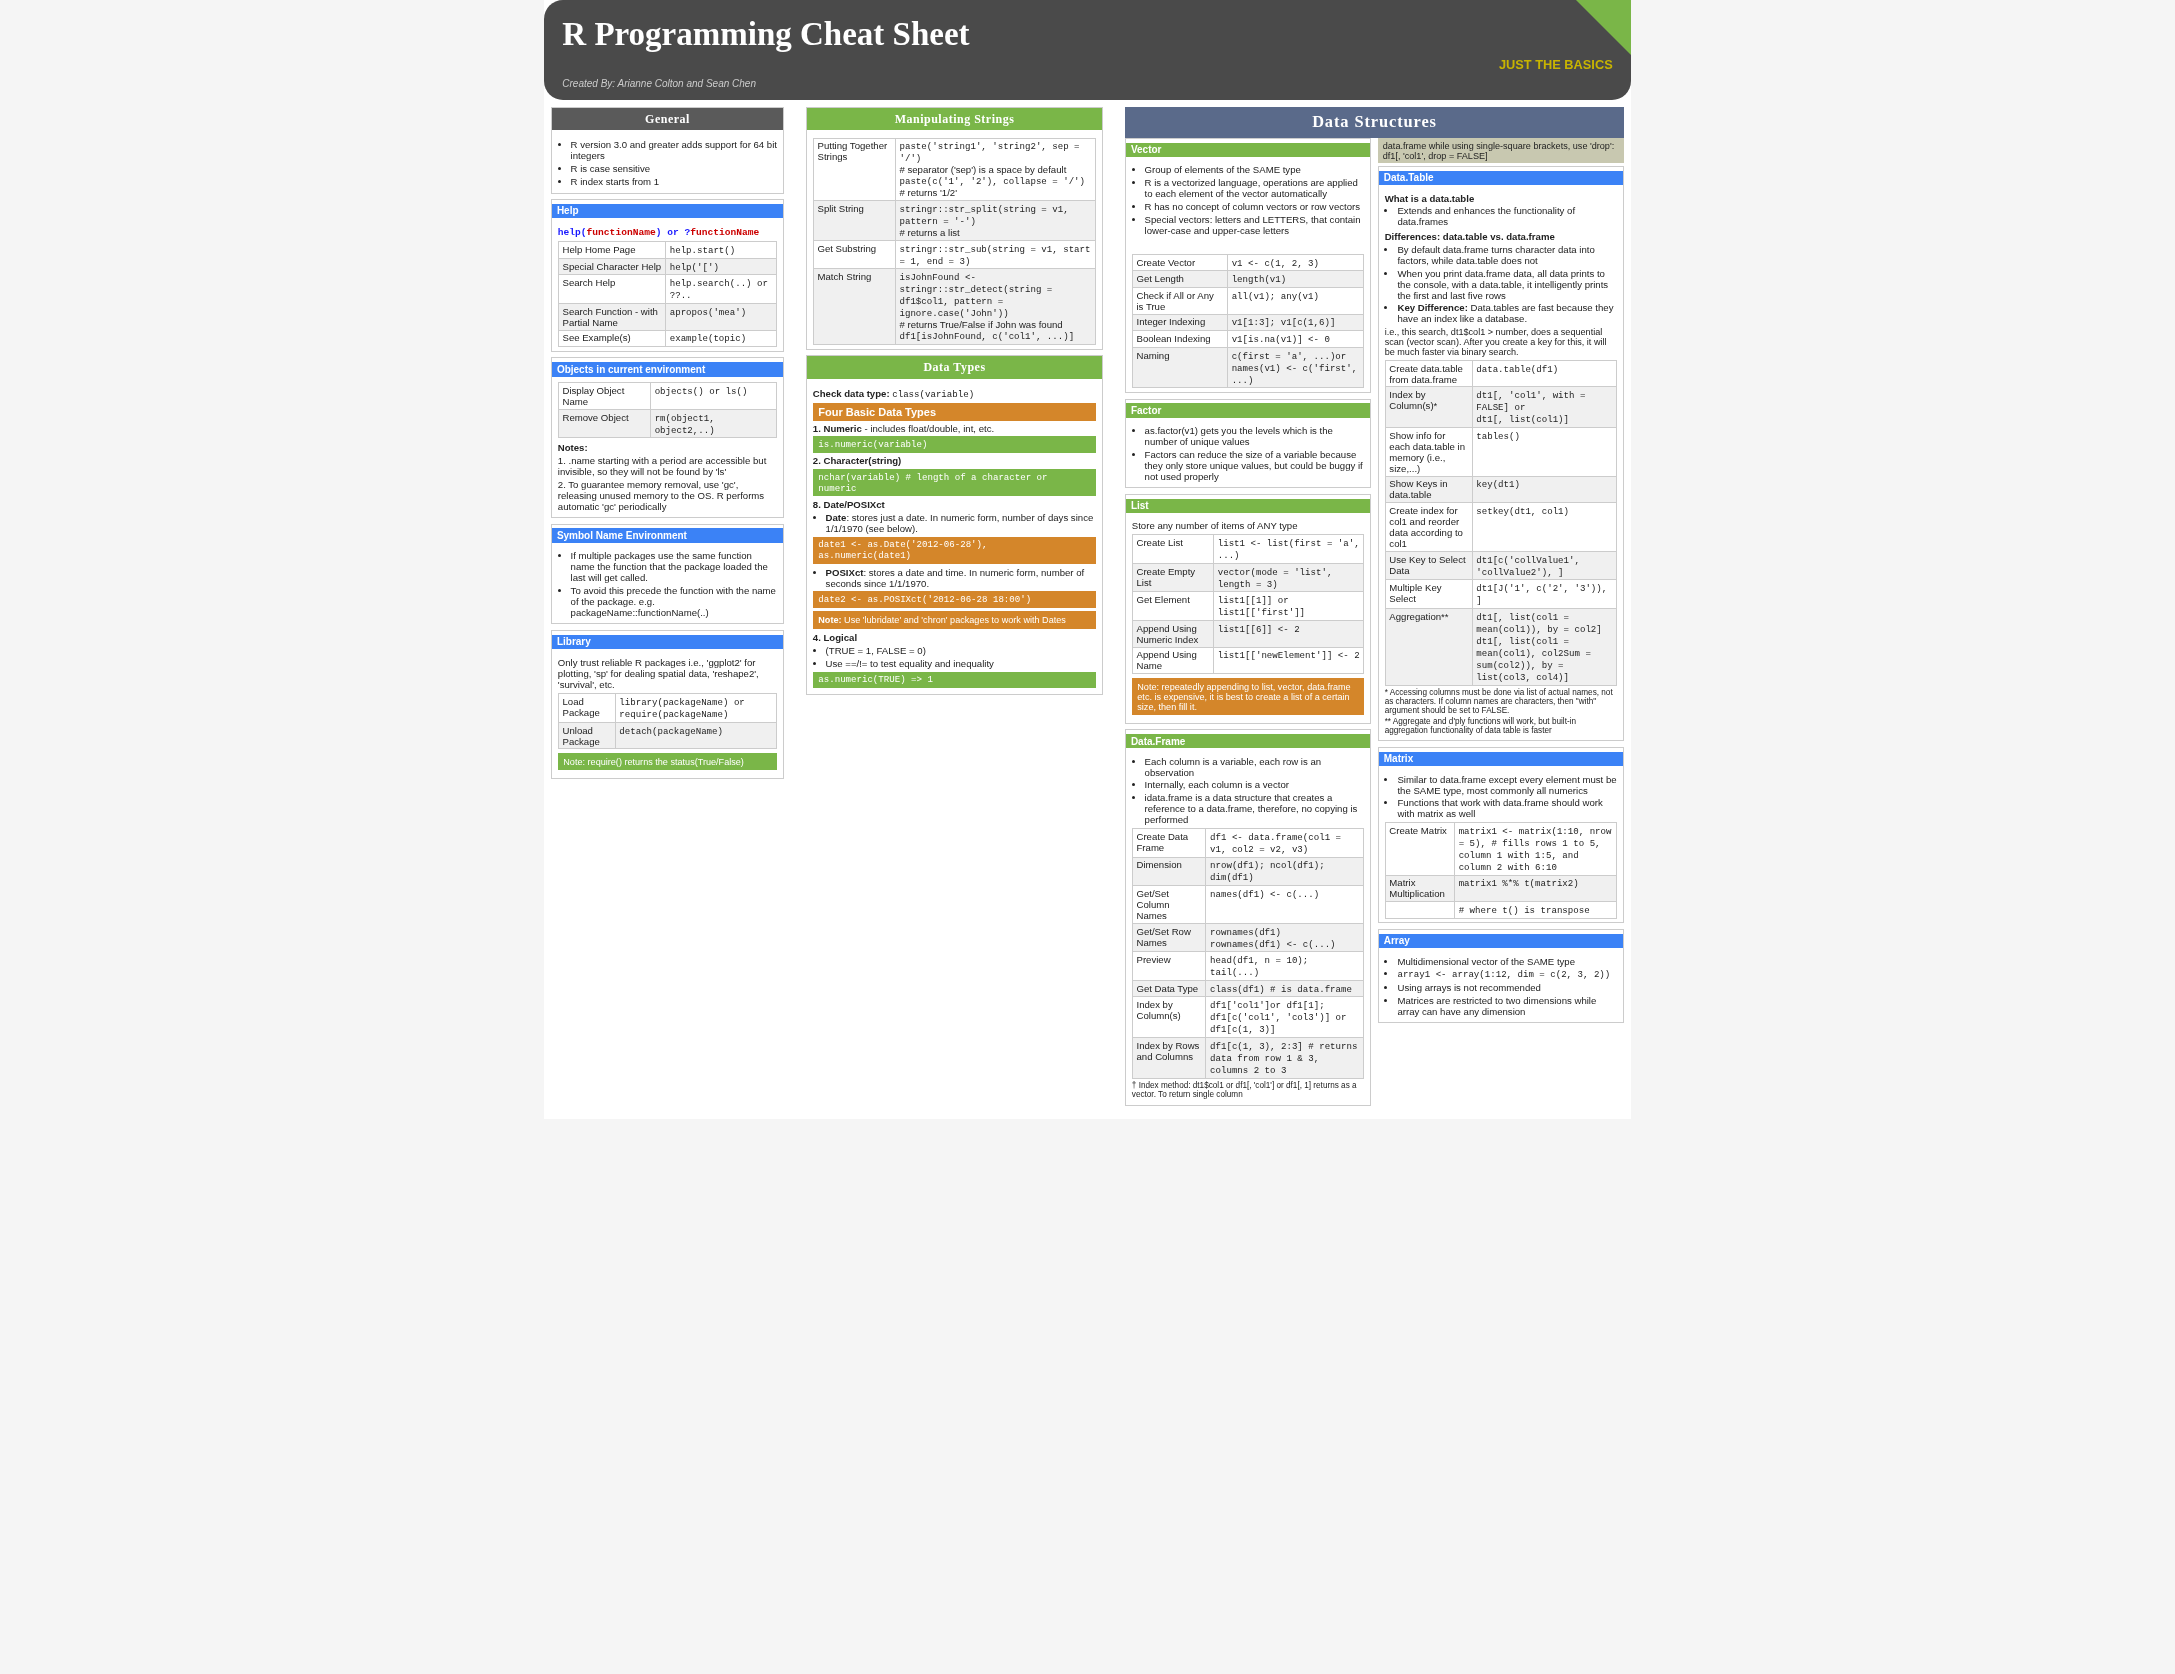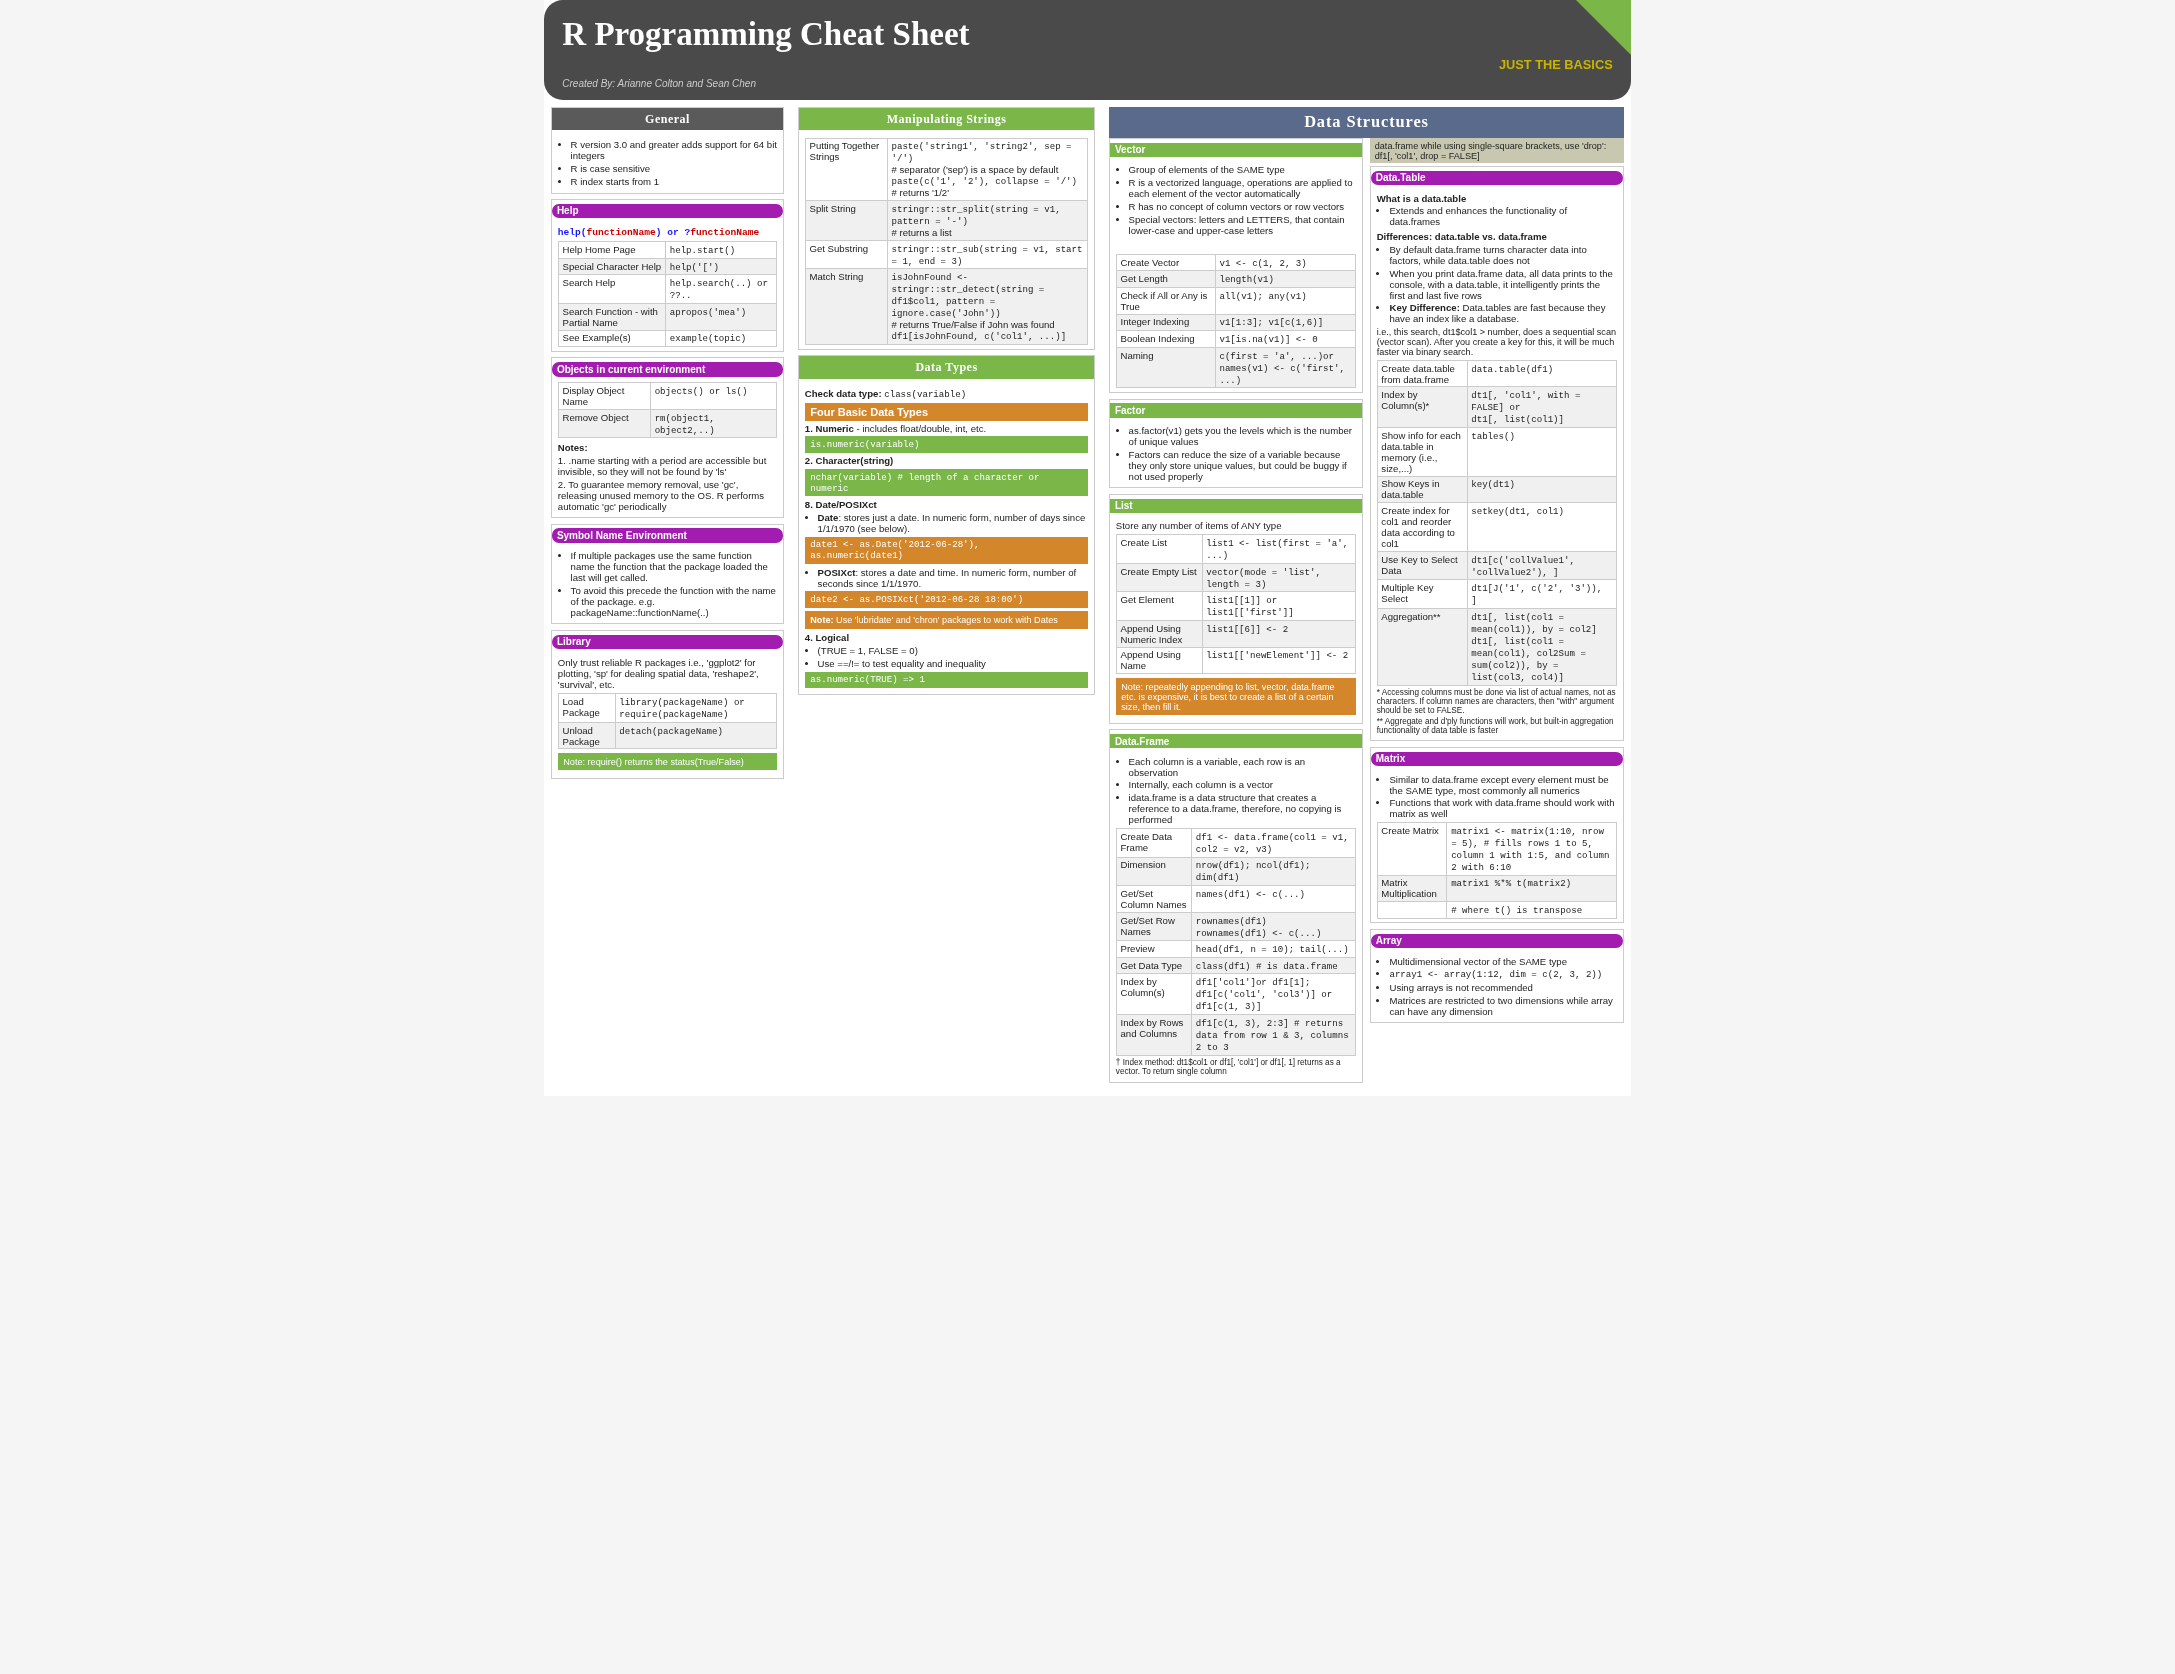--- a/index.html
+++ b/index.html
@@ -49,21 +49,21 @@
       top: 0; right: 0;
       width: 0; height: 0;
       border-top: 55px solid #7ab648;
       border-left: 55px solid transparent;
     }
 
     
     .main-content {
       display: flex;
       flex-direction: row;
-      gap: 0;
+      gap: 8px;
     }
 
     
     .col-left {
       width: 247px;
       min-width: 247px;
       padding: 7.3px;
       background: white;
     }
 
@@ -100,23 +100,22 @@
 
     .sub-section-header {
       background: #7ab648;
       color: white;
       font-weight: bold;
       font-size: 10px;
       padding: 1.8px 4.6px;
       margin: 3.7px 0 1.8px 0;
     }
     .sub-section-header.dark {
-      background: #a21caf;
-      color: white;
-      border-radius: 7px;
+      background: #3b82f6;
+      color: white;
     }
 
     
     table {
       width: 100%;
       border-collapse: collapse;
       font-size: 9.6px;
     }
     table td, table th {
       border: 0.9px solid #ccc;

